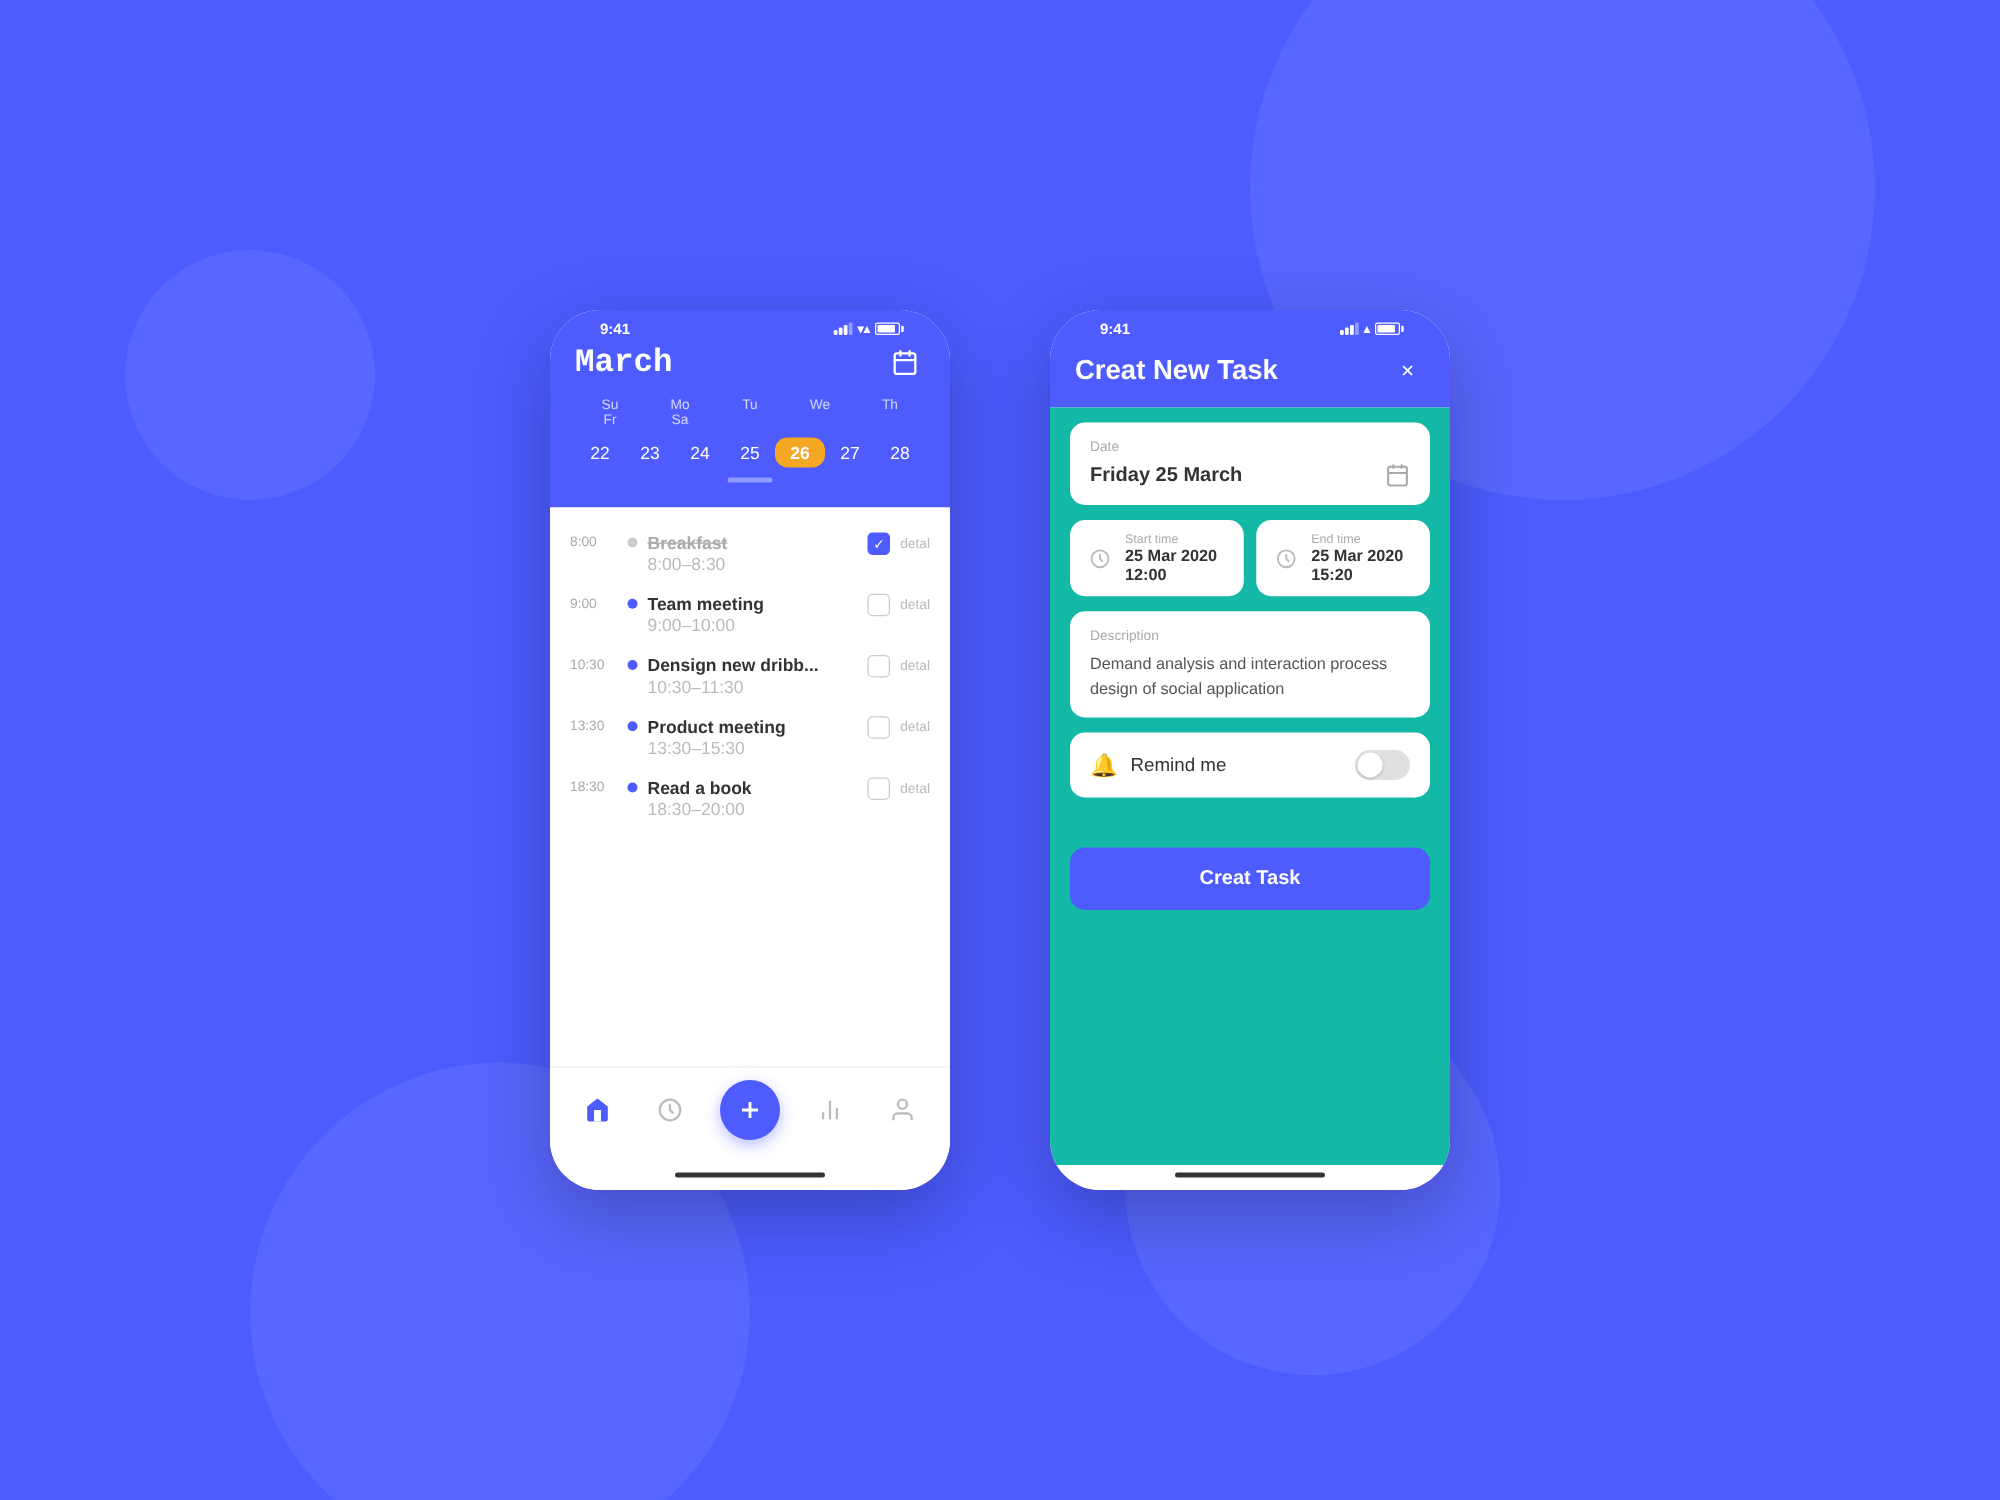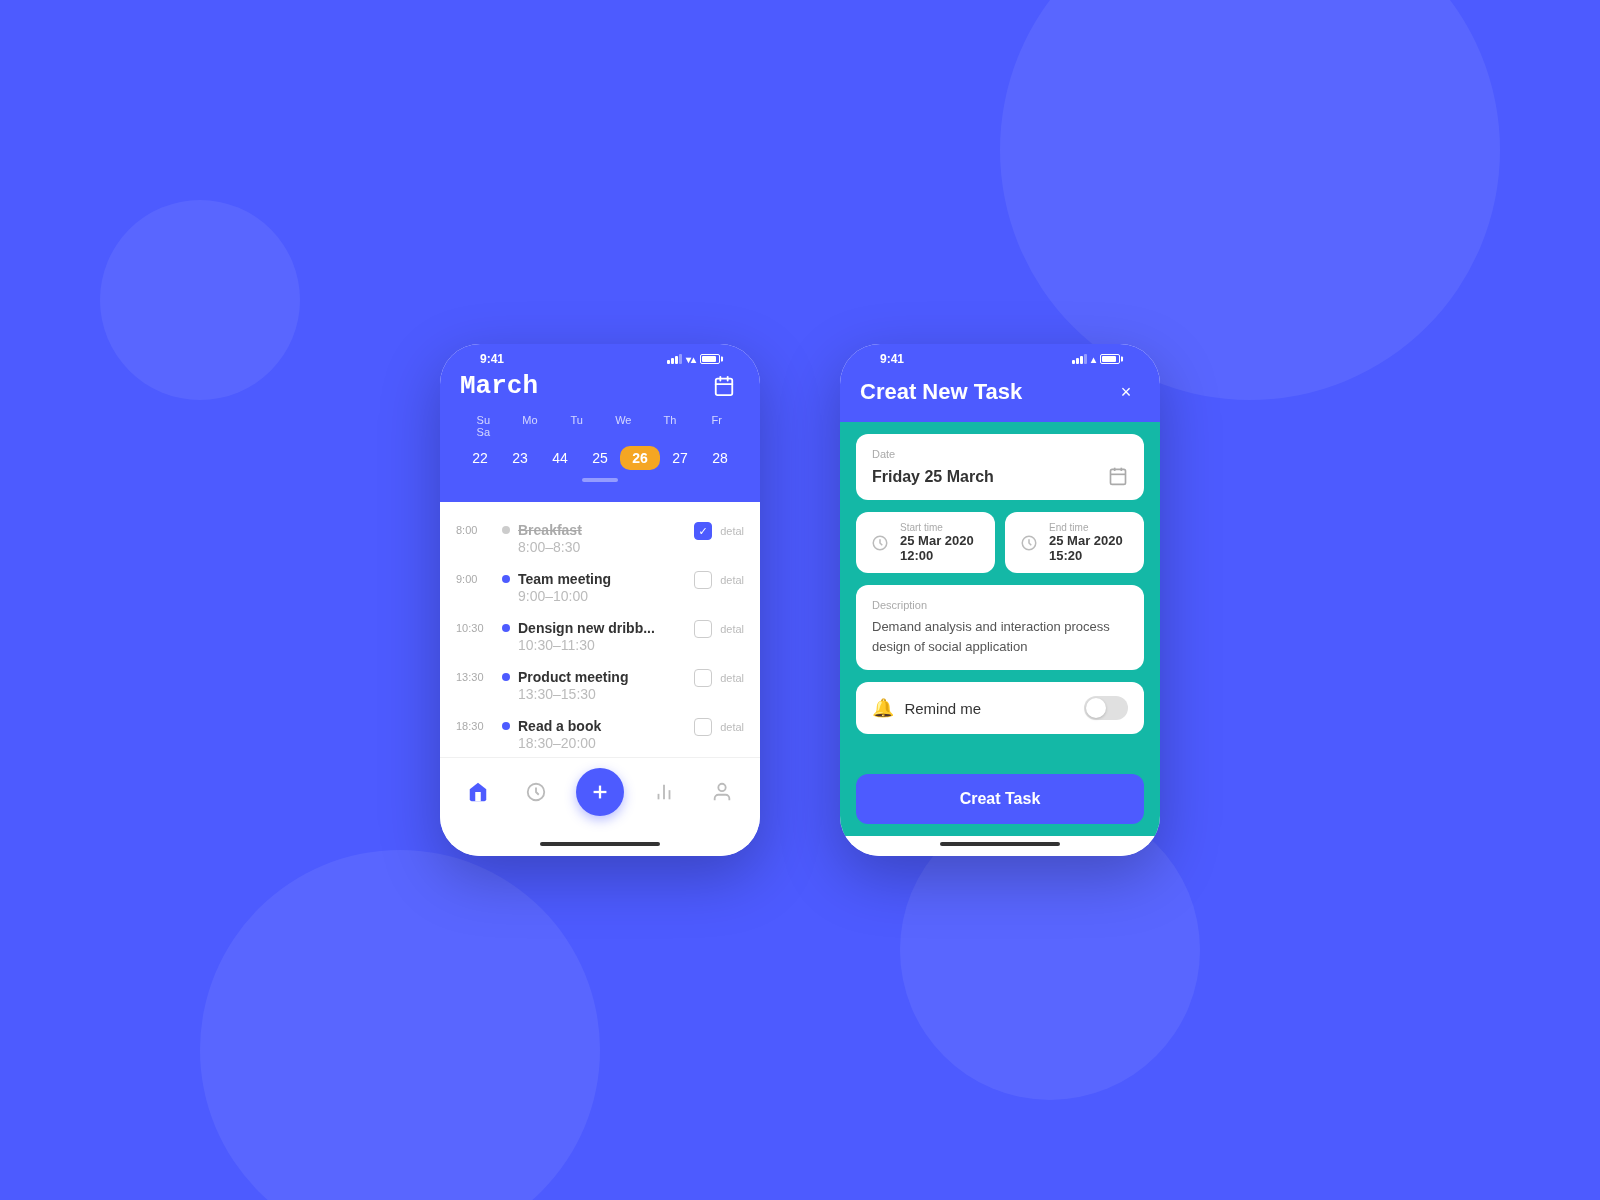--- a/index.html
+++ b/index.html
@@ -29,21 +29,21 @@
       display: flex;
       gap: 80px;
       align-items: center;
       position: relative;
       z-index: 1;
     }
 
     
     .phone {
       width: 320px;
-      height: 512px;
+      height: 704px;
       background: #fff;
       border-radius: 40px;
       overflow: hidden;
       box-shadow: 0 20px 60px rgba(0,0,0,0.25);
       display: flex;
       flex-direction: column;
     }
 
     
     .status-bar {
@@ -94,21 +94,21 @@
       font-weight: 700;
       color: #fff;
     }
     .calendar-icon-btn {
       width: 32px; height: 32px;
       display: flex; align-items: center; justify-content: center;
       color: #fff;
     }
     .calendar-days-header {
       display: grid;
-      grid-template-columns: repeat(6, 1fr);
+      grid-template-columns: repeat(5, 1fr);
       text-align: center;
       color: rgba(255,255,255,0.75);
       font-size: 11px;
       margin-bottom: 8px;
     }
     .calendar-days {
       display: grid;
       grid-template-columns: repeat(7, 1fr);
       text-align: center;
       color: #fff;
@@ -443,21 +443,21 @@
         <span>Tu</span>
         <span>We</span>
         <span>Th</span>
         <span>Fr</span>
         <span>Sa</span>
       </div>
 
       <div class="calendar-days">
         <div class="day">22</div>
         <div class="day">23</div>
-        <div class="day">44</div>
+        <div class="day">24</div>
         <div class="day">25</div>
         <div class="day active">26</div>
         <div class="day">27</div>
         <div class="day">28</div>
       </div>
 
       <div class="swipe-indicator">
         <div class="swipe-dot"></div>
       </div>
     </div>

